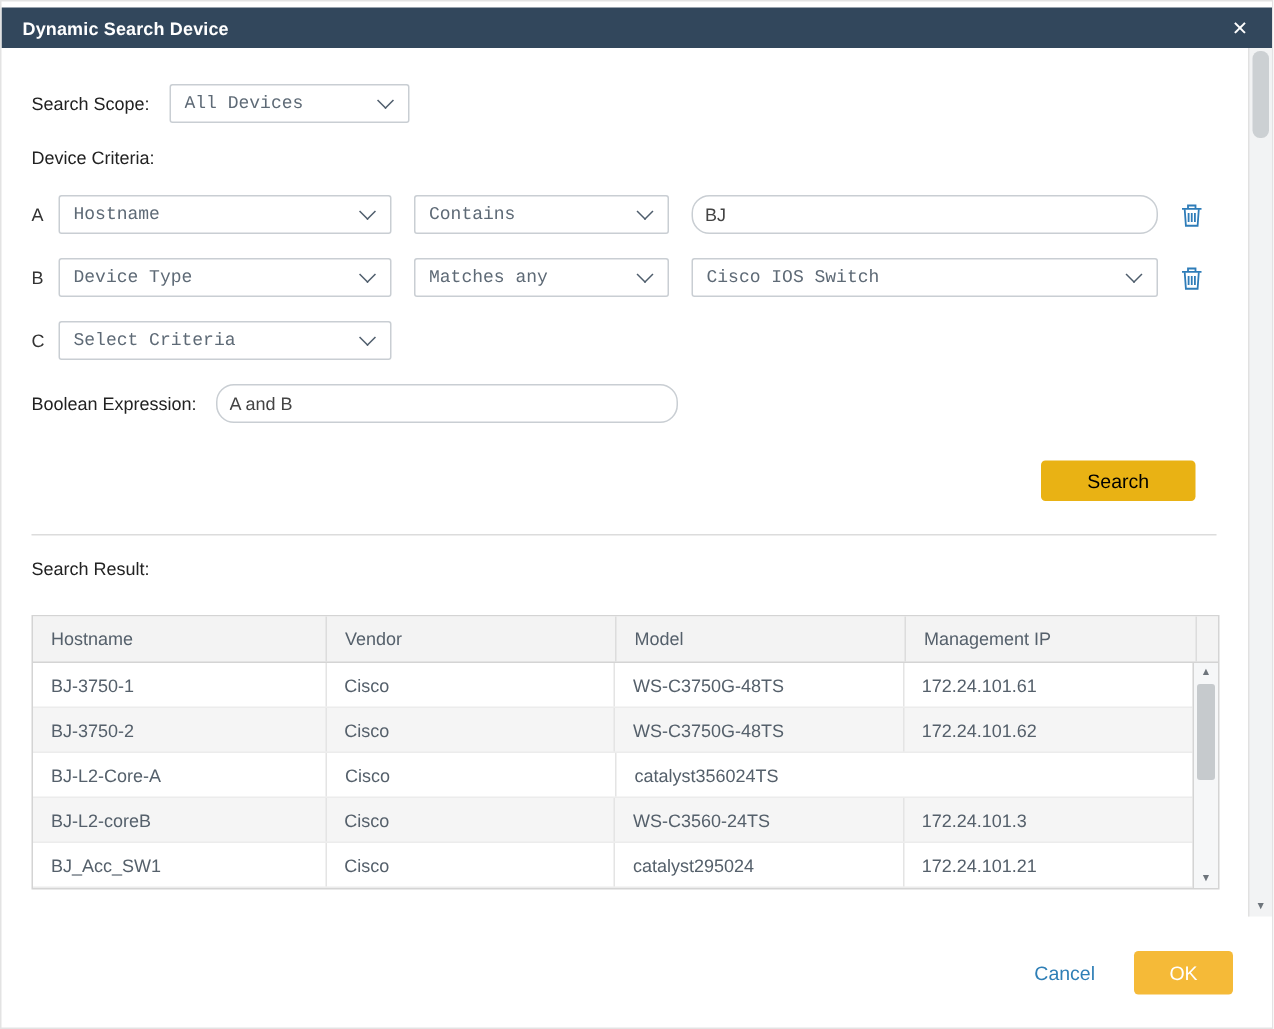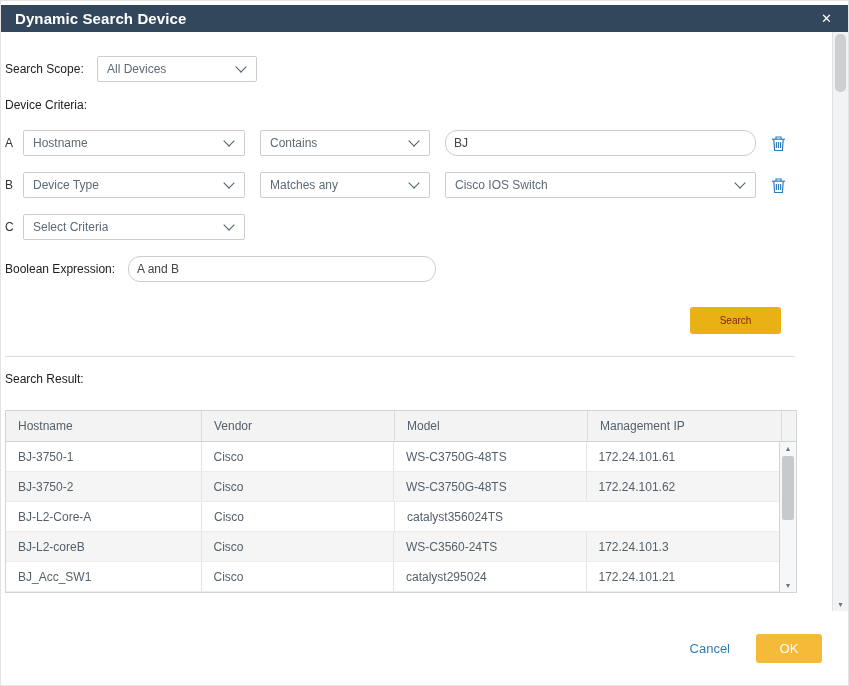--- a/index.html
+++ b/index.html
@@ -1,54 +1,54 @@
 <!DOCTYPE html>
 <html style="--titlebar-bg: #32475c; --accent-yellow: #e9b214; --ok-yellow: #f5ba38; --link-blue: #2f7fb6; --icon-blue: #2e7cb8; --header-row-bg: #f3f3f3; --alt-row-bg: #f5f5f5;"><head>
 <meta charset="utf-8">
 <style>
   html,body{margin:0;padding:0;background:#fff;}
   body{font-family:"Liberation Sans",sans-serif;}
   .dialog{position:relative;width:849px;height:686px;background:#fff;border:1px solid #e3e3e3;box-sizing:border-box;overflow:hidden;}
 
   
   .titlebar{margin-top:4px;height:27px;background:var(--titlebar-bg,#32475c);display:flex;align-items:center;padding:0 12px 0 14px;}
-  .title{color:#fff;font-size:15px;font-weight:bold;flex:1;letter-spacing:.1px;}
+  .title{color:#fff;font-size:12px;font-weight:bold;flex:1;letter-spacing:.1px;}
   .close{color:#fff;font-size:13px;line-height:13px;cursor:pointer;padding:2px 4px;}
 
-  .content{padding-left:4px;}
+  .content{padding-left:20px;}
   .label{font-size:12px;color:#222;}
 
   
   .scope-row{margin-top:24px;display:flex;align-items:center;}
   .scope-label{width:92px;}
   .section-label{margin-top:16px;}
   .crit-row{display:flex;align-items:center;margin-top:16px;}
   .crit-row.first{margin-top:18px;}
   .crit-row > *{margin-right:15px;}
   .crit-row > :last-child{margin-right:0;}
   .letter{width:10px;margin-right:8px !important;font-size:12px;color:#333;}
 
   
-  .select{height:26px;border:1px solid #c9ced3;border-radius:2px;background:#fff;display:flex;align-items:center;justify-content:space-between;padding:0 11px 0 9px;box-sizing:border-box;cursor:pointer;}
+  .select{height:26px;border:1px solid #c9ced3;border-radius:2px;background:#fff;display:flex;align-items:center;justify-content:space-between;padding:0 11px 0 9px;box-sizing:border-box;cursor:pointer;font-family:Liberation Mono, monospace;}
   .select-value{font-size:12px;color:#5e6a76;white-space:nowrap;overflow:hidden;}
   .chevron{flex:none;width:7px;height:7px;border-right:1.5px solid #4e5d6c;border-bottom:1.5px solid #4e5d6c;transform:rotate(45deg);margin-top:-4px;margin-left:8px;}
   .w160{width:160px;}.w222{width:222px;}.w170{width:170px;}.w311{width:311px;justify-content:space-between;}
 
   .text-input{height:26px;border:1px solid #c9ced3;border-radius:12px;font-size:12px;color:#444;padding:0 8px;box-sizing:border-box;font-family:inherit;outline:none;background:#fff;}
   .in311{width:311px;}
   .in308{width:308px;}
 
   .trash{display:flex;align-items:center;cursor:pointer;}
 
   .bool-row{margin-top:16px;display:flex;align-items:center;}
   .bool-label{width:123px;}
 
   .search-row{margin-top:25px;width:790px;display:flex;justify-content:flex-end;}
   .btn{border:none;border-radius:3px;font-family:inherit;cursor:pointer;}
-  .search-btn{width:91px;height:27px;background:var(--accent-yellow,#e9b214);color:#7f1d1d;font-size:10px;margin-right:14px;}
+  .search-btn{width:103px;height:27px;background:var(--accent-yellow,#e9b214);color:#000000;font-size:13px;margin-right:14px;}
 
   .divider{margin-top:22px;width:790px;border-top:1px solid #dcdcdc;}
   .result-label{margin-top:15px;}
 
   
   .table{margin-top:24px;width:792px;border:1px solid #d4d4d4;box-sizing:border-box;font-size:12px;color:#55606b;background:#fff;}
   .thead{display:flex;height:31px;background:var(--header-row-bg,#f3f3f3);border-bottom:1px solid #d4d4d4;box-sizing:border-box;}
   .th{display:flex;align-items:center;padding-left:12px;box-sizing:border-box;border-left:1px solid #dcdcdc;color:#55606b;}
   .th:first-child{border-left:none;}
   .c0{width:195px;}.c1{width:193px;}.c2{width:193px;}.c3{width:194px;}

